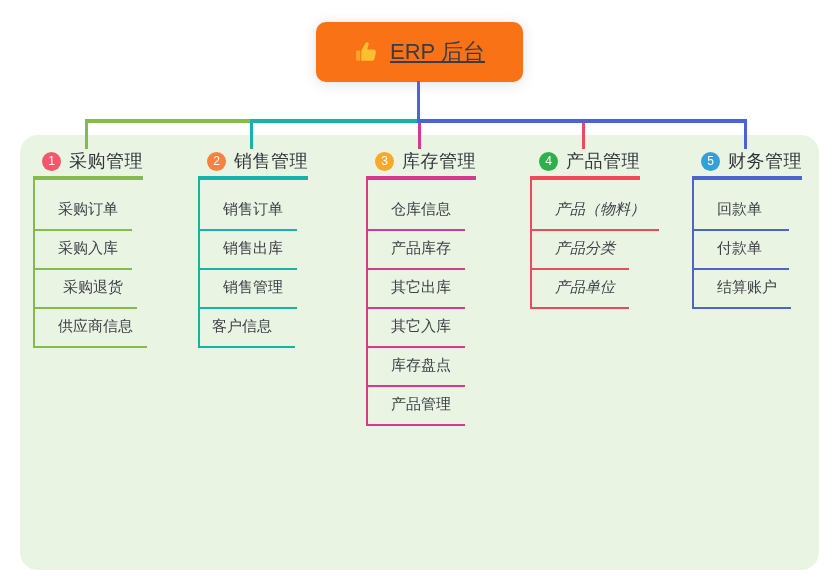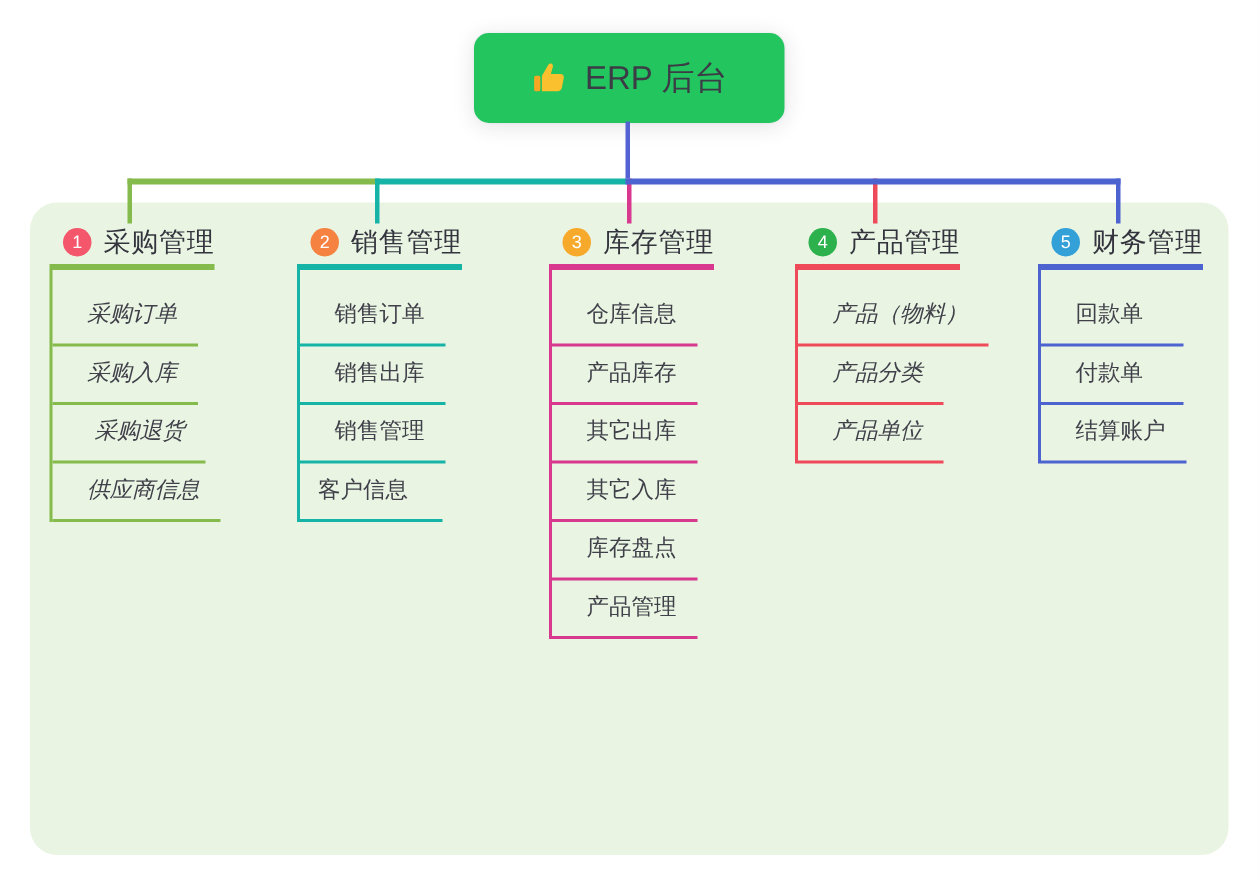--- a/index.html
+++ b/index.html
@@ -11,25 +11,25 @@
     position: relative;
     width: 839px;
     height: 588px;
     background: #ffffff;
     overflow: hidden;
   }
   .root-card {
     position: absolute;
     left: 316px; top: 22px;
     width: 207px; height: 60px;
-    background: #22c55e;
+    background: #f97316;
     border-radius: 10px;
     box-shadow: 0 2px 14px rgba(40,40,60,.13), 0 0 2px rgba(40,40,60,.06);
     display: flex; align-items: center; justify-content: center; gap: 11px;
-    font-size: 22px; color: #3c3c46;
+    font-size: 22px; color: #3c3c46; text-decoration: underline;
   }
   .root-line { position: absolute; left: 417px; top: 81px; width: 3px; height: 38px; }
   .panel {
     position: absolute;
     left: 20px; top: 135px;
     width: 799px; height: 435px;
     background: #e9f5e2;
     border-radius: 18px;
   }
   .bus  { position: absolute; top: 119px; height: 4px; }
@@ -85,21 +85,21 @@
   </div>
 
   <div class="root-line" style="background: rgb(83, 99, 211);"></div>
 
   <div id="branches">
       <div class="branch" style="left: 33px;">
         <div class="bhead" style="border-bottom-color: rgb(133, 186, 77);">
           <span class="badge" style="background: rgb(244, 86, 108);">1</span>
           <span class="blabel">采购管理</span>
         </div>
-        <div class="kids" style="border-left-color: rgb(133, 186, 77); font-style: italic;">
+        <div class="kids" style="border-left-color: rgb(133, 186, 77);">
           <div class="kid" style="border-bottom-color: rgb(133, 186, 77);">
             <span class="klabel">采购订单</span>
           </div>
           <div class="kid" style="border-bottom-color: rgb(133, 186, 77);">
             <span class="klabel">采购入库</span>
           </div>
           <div class="kid" style="border-bottom-color: rgb(133, 186, 77); padding-left: 28px;">
             <span class="klabel">采购退货</span>
           </div>
           <div class="kid" style="border-bottom-color: rgb(133, 186, 77);">

